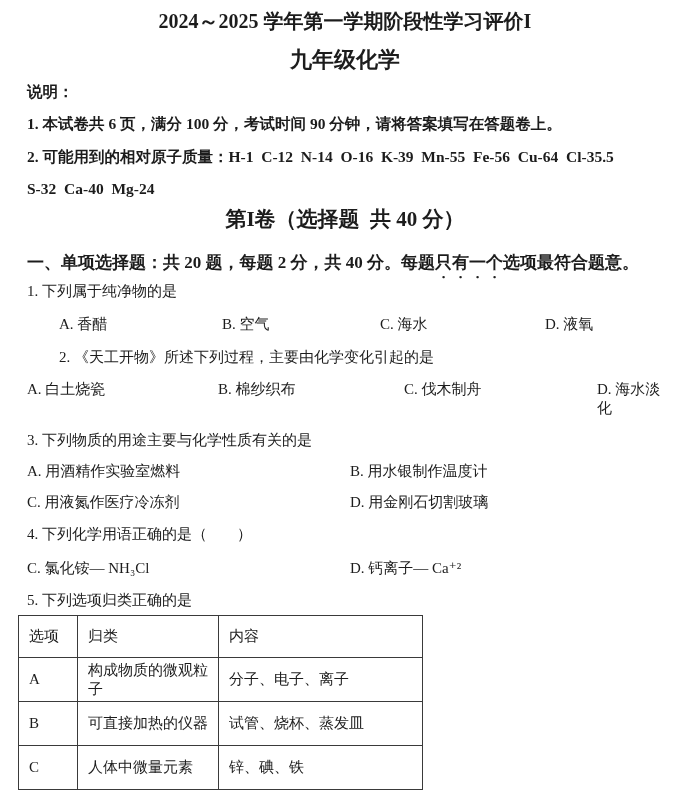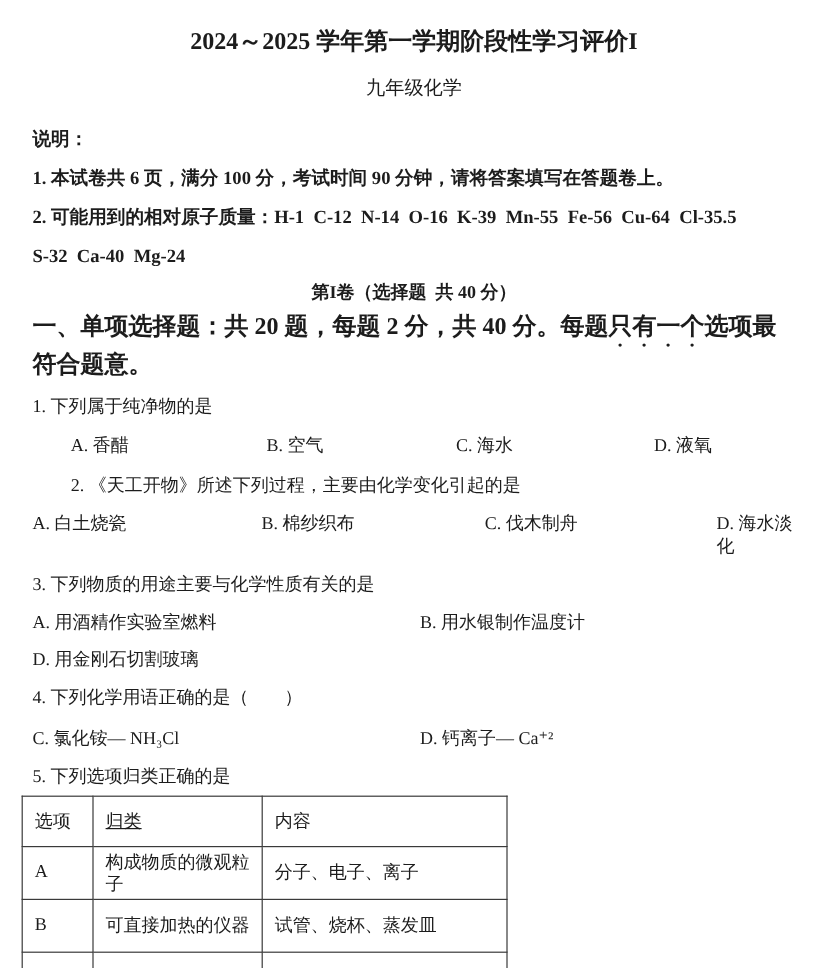--- a/index.html
+++ b/index.html
@@ -8,45 +8,45 @@
     font-family: "Liberation Serif", "DejaVu Serif", serif;
     color: #1c1c1c;
   }
   .page {
     width: 687px; height: 807px;
     padding: 0 24px 0 27px;
     overflow: hidden;
   }
   .title {
     font-size: 20px; font-weight: bold; text-align: center;
-    margin-top: 23px; line-height: 24px;
+    margin-top: 9px; line-height: 24px;
   }
   .subtitle {
-    font-size: 16px; font-weight: normal; text-align: center;
+    font-size: 22px; font-weight: bold; text-align: center;
     margin-top: 15px; line-height: 23px;
   }
   .line { font-size: 15.5px; line-height: 20px; white-space: pre-wrap; }
   .bold { font-weight: bold; }
-  .notes-heading { margin-top: 22px; }
+  .notes-heading { margin-top: 11px; }
   .note-1 { margin-top: 12px; }
   .note-2 { margin-top: 13px; }
   .note-2-cont { margin-top: 12px; }
   .part-heading {
-    font-size: 15px; font-weight: bold; text-align: center;
+    font-size: 21px; font-weight: bold; text-align: center;
     margin-top: 9px; line-height: 22px; white-space: pre-wrap;
   }
-  .section-intro { margin-top: 6px; font-size: 20px; }
+  .section-intro { margin-top: 23px; font-size: 17px; }
   .emph {
     -webkit-text-emphasis: filled dot;
     -webkit-text-emphasis-position: under;
     text-emphasis: filled dot;
     text-emphasis-position: under right;
   }
   .stem { font-size: 15px; line-height: 19px; white-space: pre-wrap; }
-  .q1-stem { margin-top: 16px; }
+  .q1-stem { }
   .opts4 {
     display: grid; grid-template-columns: 163px 158px 165px auto;
     font-size: 15px; line-height: 19px;
   }
   .opts2 {
     display: grid; grid-template-columns: 323px auto;
     font-size: 15px; line-height: 19px; white-space: pre-wrap;
   }
   .mt12 { margin-top: 12px; }
   .mt13 { margin-top: 13px; gap: 28px; }
@@ -59,21 +59,21 @@
   }
   .q5-table th, .q5-table td {
     border: 1px solid #3a3a3a;
     font-weight: normal; text-align: left;
     vertical-align: middle;
     padding: 0 10px;
   }
   .q5-table th { height: 42px; }
   .q5-table td { height: 44px; }
   .col-option { width: 59px; }
-  .col-category { width: 141px; text-decoration: underline; }
+  .col-category { width: 141px; }
   .col-content { width: 204px; }
 </style>
 </head>
 <body>
 
 <div class="page">
 
   <div class="title">2024～2025 学年第一学期阶段性学习评价I</div>
   <div class="subtitle">九年级化学</div>
 
@@ -101,20 +101,21 @@
     <span>C. 伐木制舟</span>
     <span>D. 海水淡化</span>
   </div>
 
   <div class="stem mt13">3. 下列物质的用途主要与化学性质有关的是</div>
   <div class="opts2 mt12">
     <span>A. 用酒精作实验室燃料</span>
     <span>B. 用水银制作温度计</span>
   </div>
   <div class="opts2 mt12">
+    <span>C. 用液氮作医疗冷冻剂</span>
     <span>D. 用金刚石切割玻璃</span>
   </div>
 
   <div class="stem mt13">4. 下列化学用语正确的是（　　）</div>
   <div class="opts2 mt15">
     <span>C. 氯化铵— NH₃Cl</span>
     <span>D. 钙离子— Ca⁺²</span>
   </div>
 
   <div class="stem mt13">5. 下列选项归类正确的是</div>

